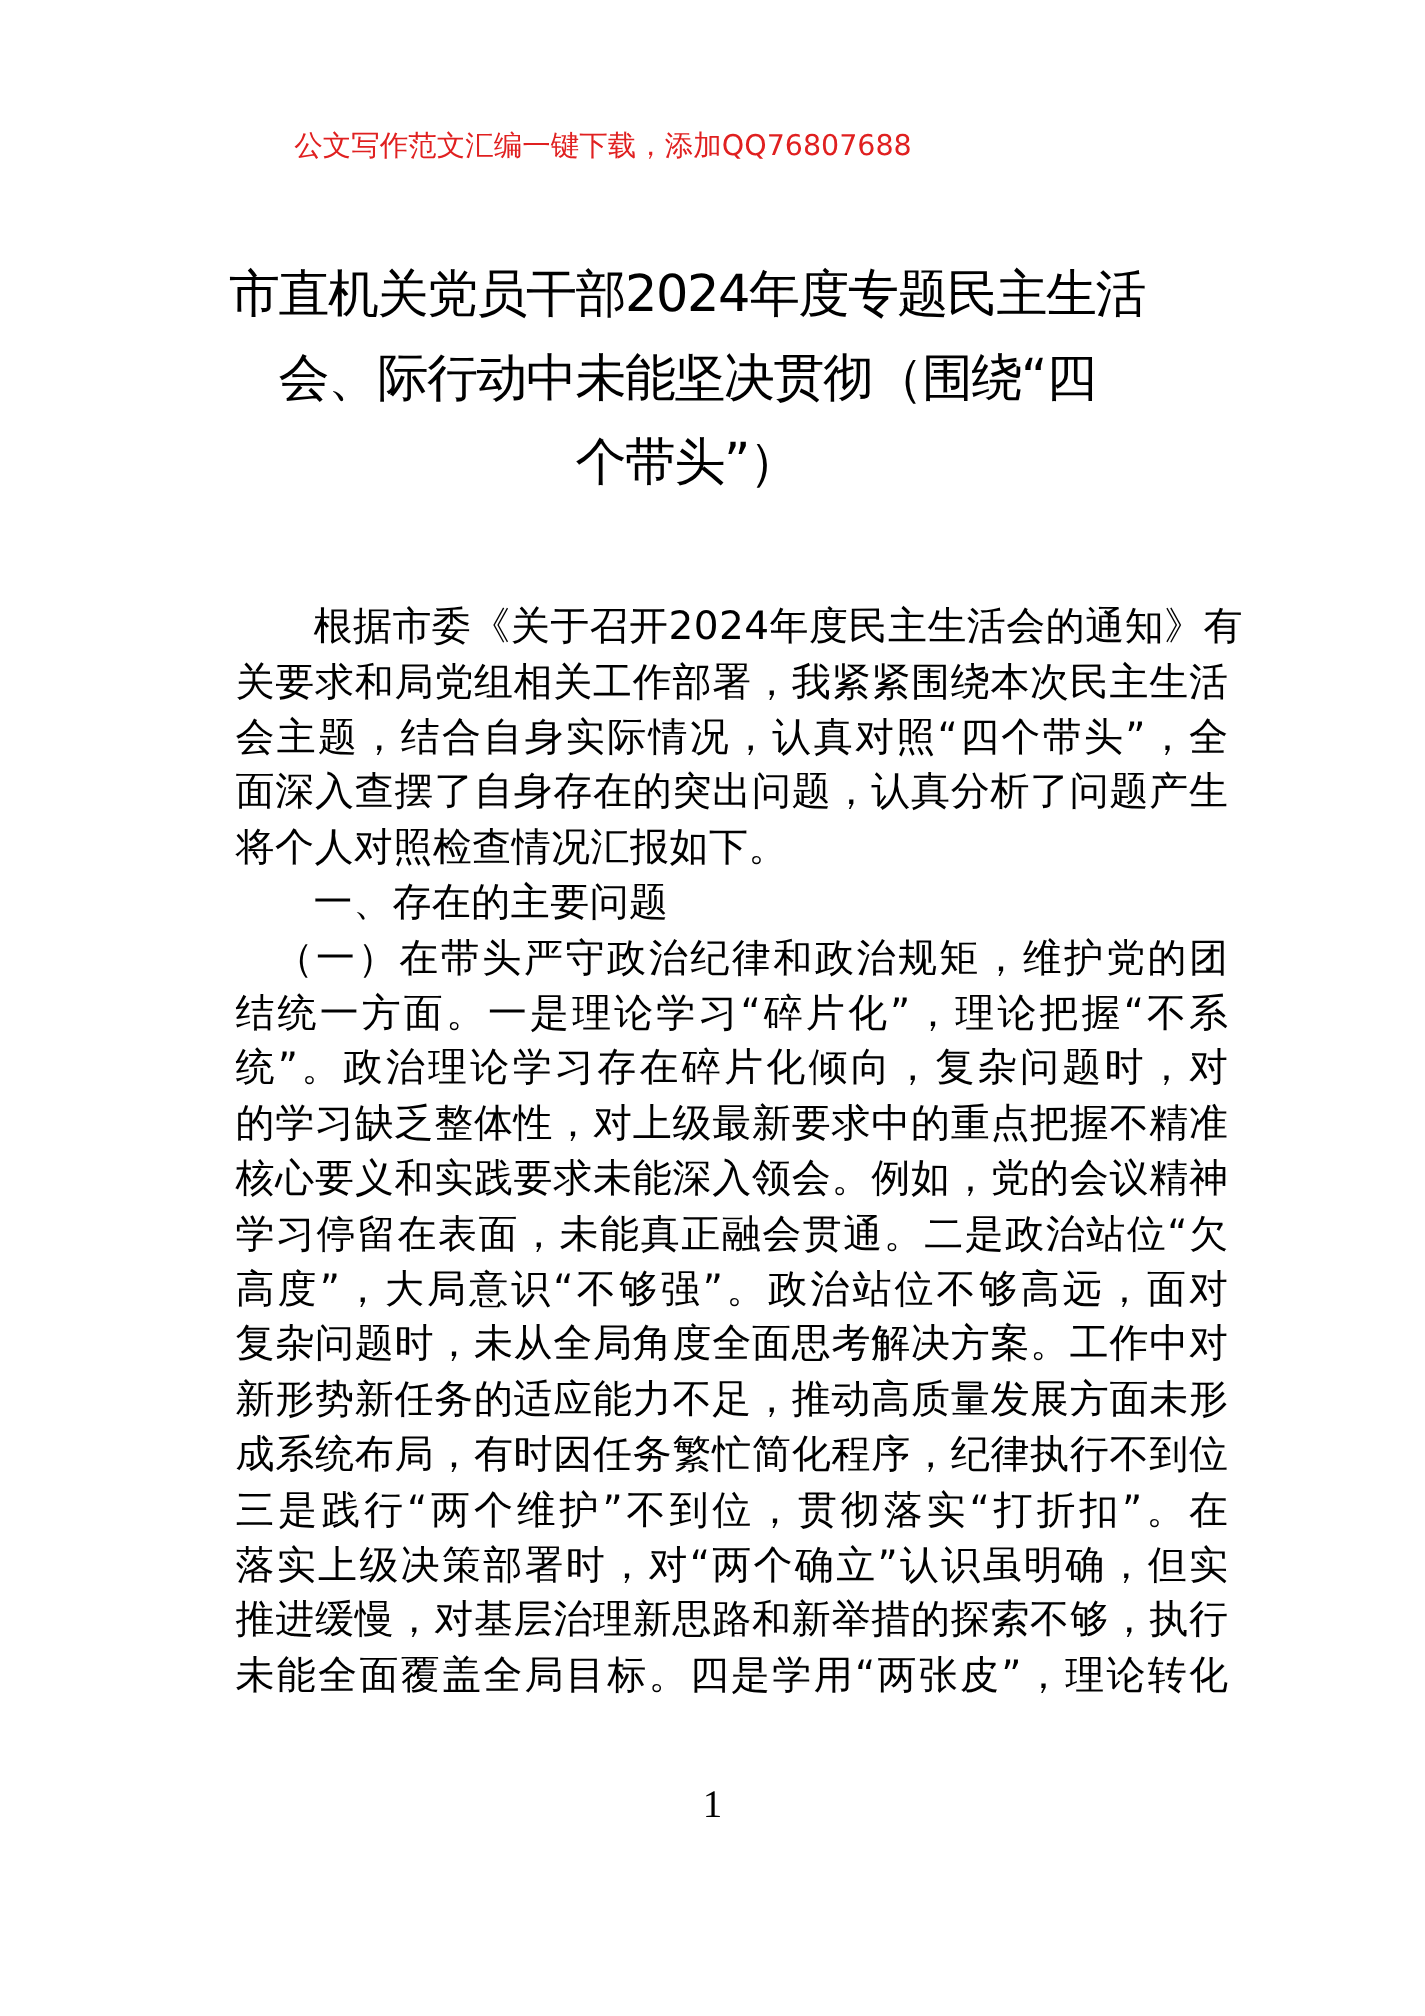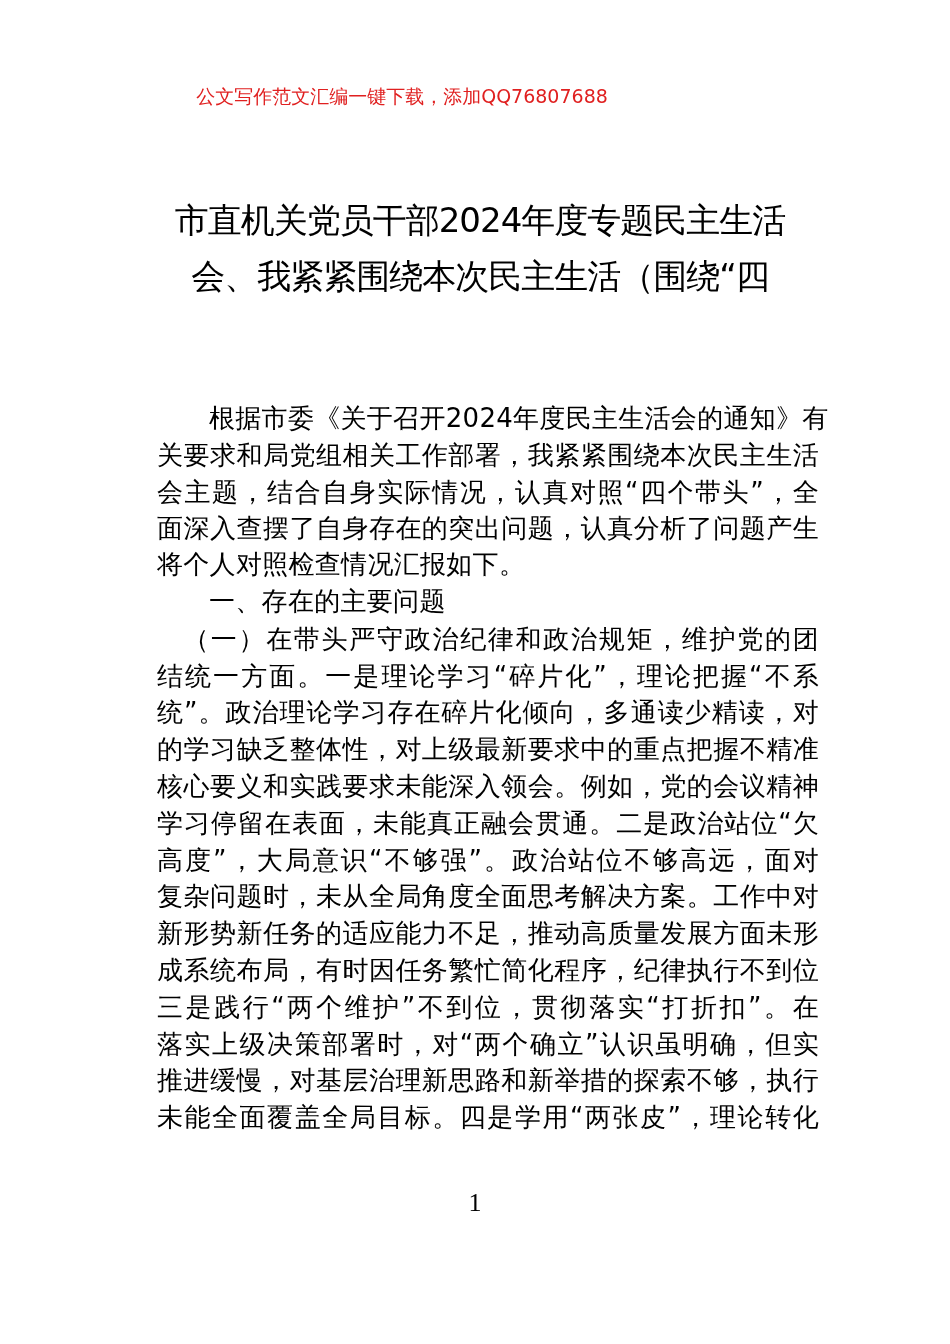--- a/index.html
+++ b/index.html
@@ -1,54 +1,55 @@
 <!DOCTYPE html>
 <html><head>
 <meta charset="utf-8">
 <style>
   html, body { margin: 0; padding: 0; background: #ffffff; }
   body { width: 950px; height: 1344px; position: relative; overflow: hidden;
          font-family: "DejaVu Sans", "Liberation Sans", sans-serif; color: #000; }
   .watermark { position: absolute; top: 84px; left: 0; width: 804px; text-align: center;
                color: #e02020; font-size: 19px; letter-spacing: 0px; }
-  .title { position: absolute; top: 168px; left: 150px; width: 660px; text-align: center;
-           font-size: 34px; line-height: 56px; letter-spacing: -1px; margin-top: 24px; }
+  .title { position: absolute; top: 168px; left: 128px; width: 660px; text-align: center;
+           font-size: 34px; line-height: 56px; letter-spacing: -1px; }
   .title .line { display: block; white-space: nowrap; }
   .body { position: absolute; top: 400px; left: 157px; width: 662px;
           font-size: 26px; line-height: 36.8px; text-align: justify; }
   .body .line { display: block; white-space: nowrap; height: 36.8px; overflow: visible;
                 text-align-last: justify; letter-spacing: 0.3px; }
-  .body .line.last { text-align-last: left; font-family: Liberation Serif, serif; }
+  .body .line.last { text-align-last: left; }
   .body .indent { padding-left: 52px; }
   .page-num { position: absolute; top: 1188px; left: 0; width: 950px; text-align: center;
               font-family: "Liberation Serif", "DejaVu Serif", serif; font-size: 26px; }
 </style>
 </head>
 <body>
 
 <div class="watermark">公文写作范文汇编一键下载，添加QQ76807688</div>
 
 <div class="title">
   <span class="line">市直机关党员干部2024年度专题民主生活</span>
-  <span class="line">会、我紧紧围绕本次民主生活（围绕“四</span>
+  <span class="line">会、际行动中未能坚决贯彻（围绕“四</span>
+  <span class="line">个带头”）</span>
 </div>
 
 <div class="body">
   <div>
     <span class="line indent">根据市委《关于召开2024年度民主生活会的通知》有</span>
     <span class="line">关要求和局党组相关工作部署，我紧紧围绕本次民主生活</span>
     <span class="line">会主题，结合自身实际情况，认真对照“四个带头”，全</span>
     <span class="line">面深入查摆了自身存在的突出问题，认真分析了问题产生</span>
     <span class="line last">将个人对照检查情况汇报如下。</span>
   </div>
   <span class="line last indent">一、存在的主要问题</span>
   <div>
     <span class="line indent" style="padding-left:26px">（一）在带头严守政治纪律和政治规矩，维护党的团</span>
     <span class="line">结统一方面。一是理论学习“碎片化”，理论把握“不系</span>
-    <span class="line">统”。政治理论学习存在碎片化倾向，多通读少精读，对</span>
+    <span class="line">统”。政治理论学习存在碎片化倾向，复杂问题时，对</span>
     <span class="line">的学习缺乏整体性，对上级最新要求中的重点把握不精准</span>
     <span class="line">核心要义和实践要求未能深入领会。例如，党的会议精神</span>
     <span class="line">学习停留在表面，未能真正融会贯通。二是政治站位“欠</span>
     <span class="line">高度”，大局意识“不够强”。政治站位不够高远，面对</span>
     <span class="line">复杂问题时，未从全局角度全面思考解决方案。工作中对</span>
     <span class="line">新形势新任务的适应能力不足，推动高质量发展方面未形</span>
     <span class="line">成系统布局，有时因任务繁忙简化程序，纪律执行不到位</span>
     <span class="line">三是践行“两个维护”不到位，贯彻落实“打折扣”。在</span>
     <span class="line">落实上级决策部署时，对“两个确立”认识虽明确，但实</span>
     <span class="line">推进缓慢，对基层治理新思路和新举措的探索不够，执行</span>

